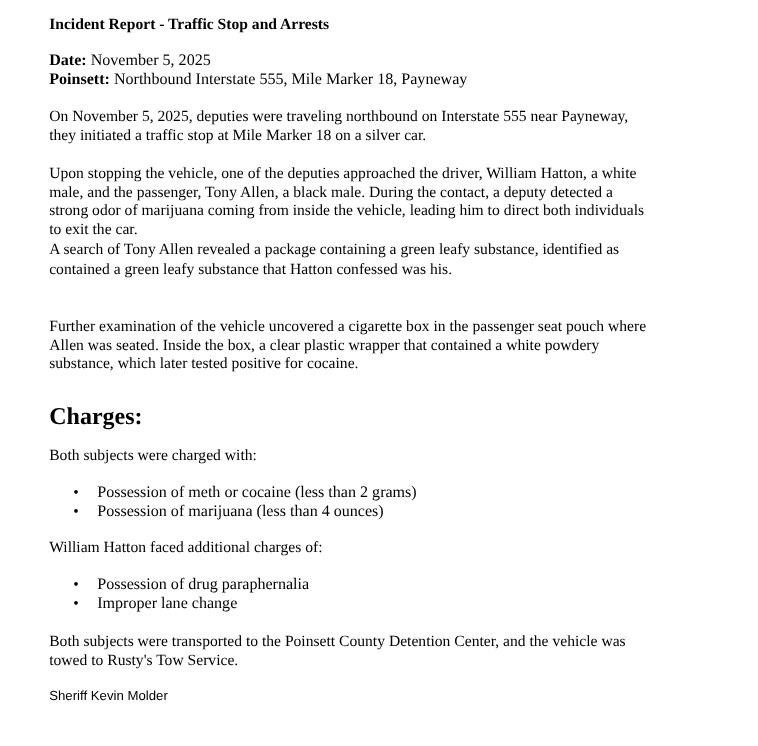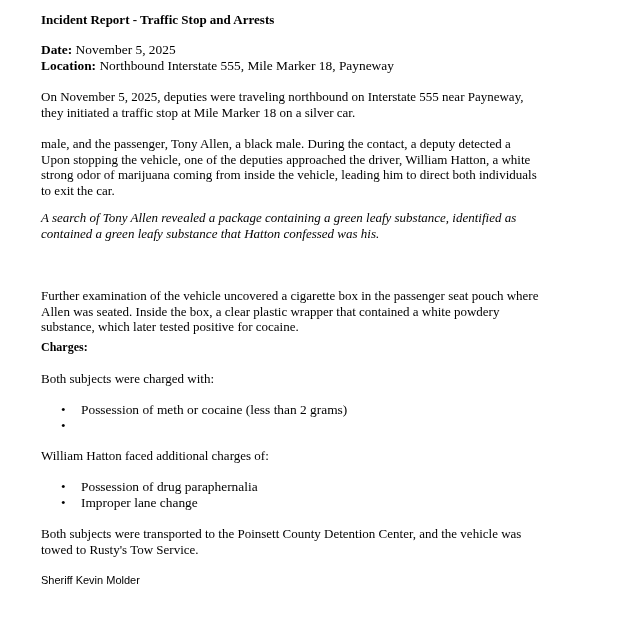--- a/index.html
+++ b/index.html
@@ -45,21 +45,21 @@
       font-size: 13px;
       line-height: 15.6px;
       white-space: nowrap;
       margin: 0;
     }
     .para .line { display: block; }
     .heading {
       position: absolute;
       left: 0;
       font-weight: bold;
-      font-size: 12px;
+      font-size: 20px;
       line-height: 19px;
       white-space: nowrap;
     }
     .bullets {
       position: absolute;
       left: 0;
       margin: 0;
       padding: 0;
       list-style: none;
       font-size: 13.4px;
@@ -90,59 +90,60 @@
 <body>
 
 <div class="page">
 
   <div class="title">Incident Report - Traffic Stop and Arrests</div>
 
   <div class="meta" style="top:42px;">
     <span class="label">Date:</span><span> November 5, 2025</span>
   </div>
   <div class="meta" style="top:58px;">
-    <span class="label">Location:</span><span> Northbound Interstate 555, Mile Marker 18, Payneway</span>
+    <span class="label">Poinsett:</span><span> Northbound Interstate 555, Mile Marker 18, Payneway</span>
   </div>
 
   <p class="para" style="top:89px;">
     <span class="line">On November 5, 2025, deputies were traveling northbound on Interstate 555 near Payneway,</span>
     <span class="line">they initiated a traffic stop at Mile Marker 18 on a silver car.</span>
   </p>
 
   <p class="para" style="top:136px;">
+    <span class="line">Upon stopping the vehicle, one of the deputies approached the driver, William Hatton, a white</span>
     <span class="line">male, and the passenger, Tony Allen, a black male. During the contact, a deputy detected a</span>
-    <span class="line">Upon stopping the vehicle, one of the deputies approached the driver, William Hatton, a white</span>
     <span class="line">strong odor of marijuana coming from inside the vehicle, leading him to direct both individuals</span>
     <span class="line">to exit the car.</span>
   </p>
 
-  <p class="para" style="top:210px;font-style:italic;">
+  <p class="para" style="top:200px;">
     <span class="line">A search of Tony Allen revealed a package containing a green leafy substance, identified as</span>
     <span class="line">contained a green leafy substance that Hatton confessed was his.</span>
   </p>
 
-  <p class="para" style="top:288px;">
+  <p class="para" style="top:264px;">
     <span class="line">Further examination of the vehicle uncovered a cigarette box in the passenger seat pouch where</span>
     <span class="line">Allen was seated. Inside the box, a clear plastic wrapper that contained a white powdery</span>
     <span class="line">substance, which later tested positive for cocaine.</span>
   </p>
 
   <div class="heading" style="top:338px;">Charges:</div>
 
   <p class="para" style="top:371px;">
     <span class="line">Both subjects were charged with:</span>
   </p>
 
   <ul class="bullets" style="top:402px;">
     <li>
       <span class="bullet">•</span>
       <span>Possession of meth or cocaine (less than 2 grams)</span>
     </li>
     <li>
       <span class="bullet">•</span>
+      <span>Possession of marijuana (less than 4 ounces)</span>
     </li>
   </ul>
 
   <p class="para" style="top:448px;">
     <span class="line">William Hatton faced additional charges of:</span>
   </p>
 
   <ul class="bullets" style="top:479px;">
     <li>
       <span class="bullet">•</span>

